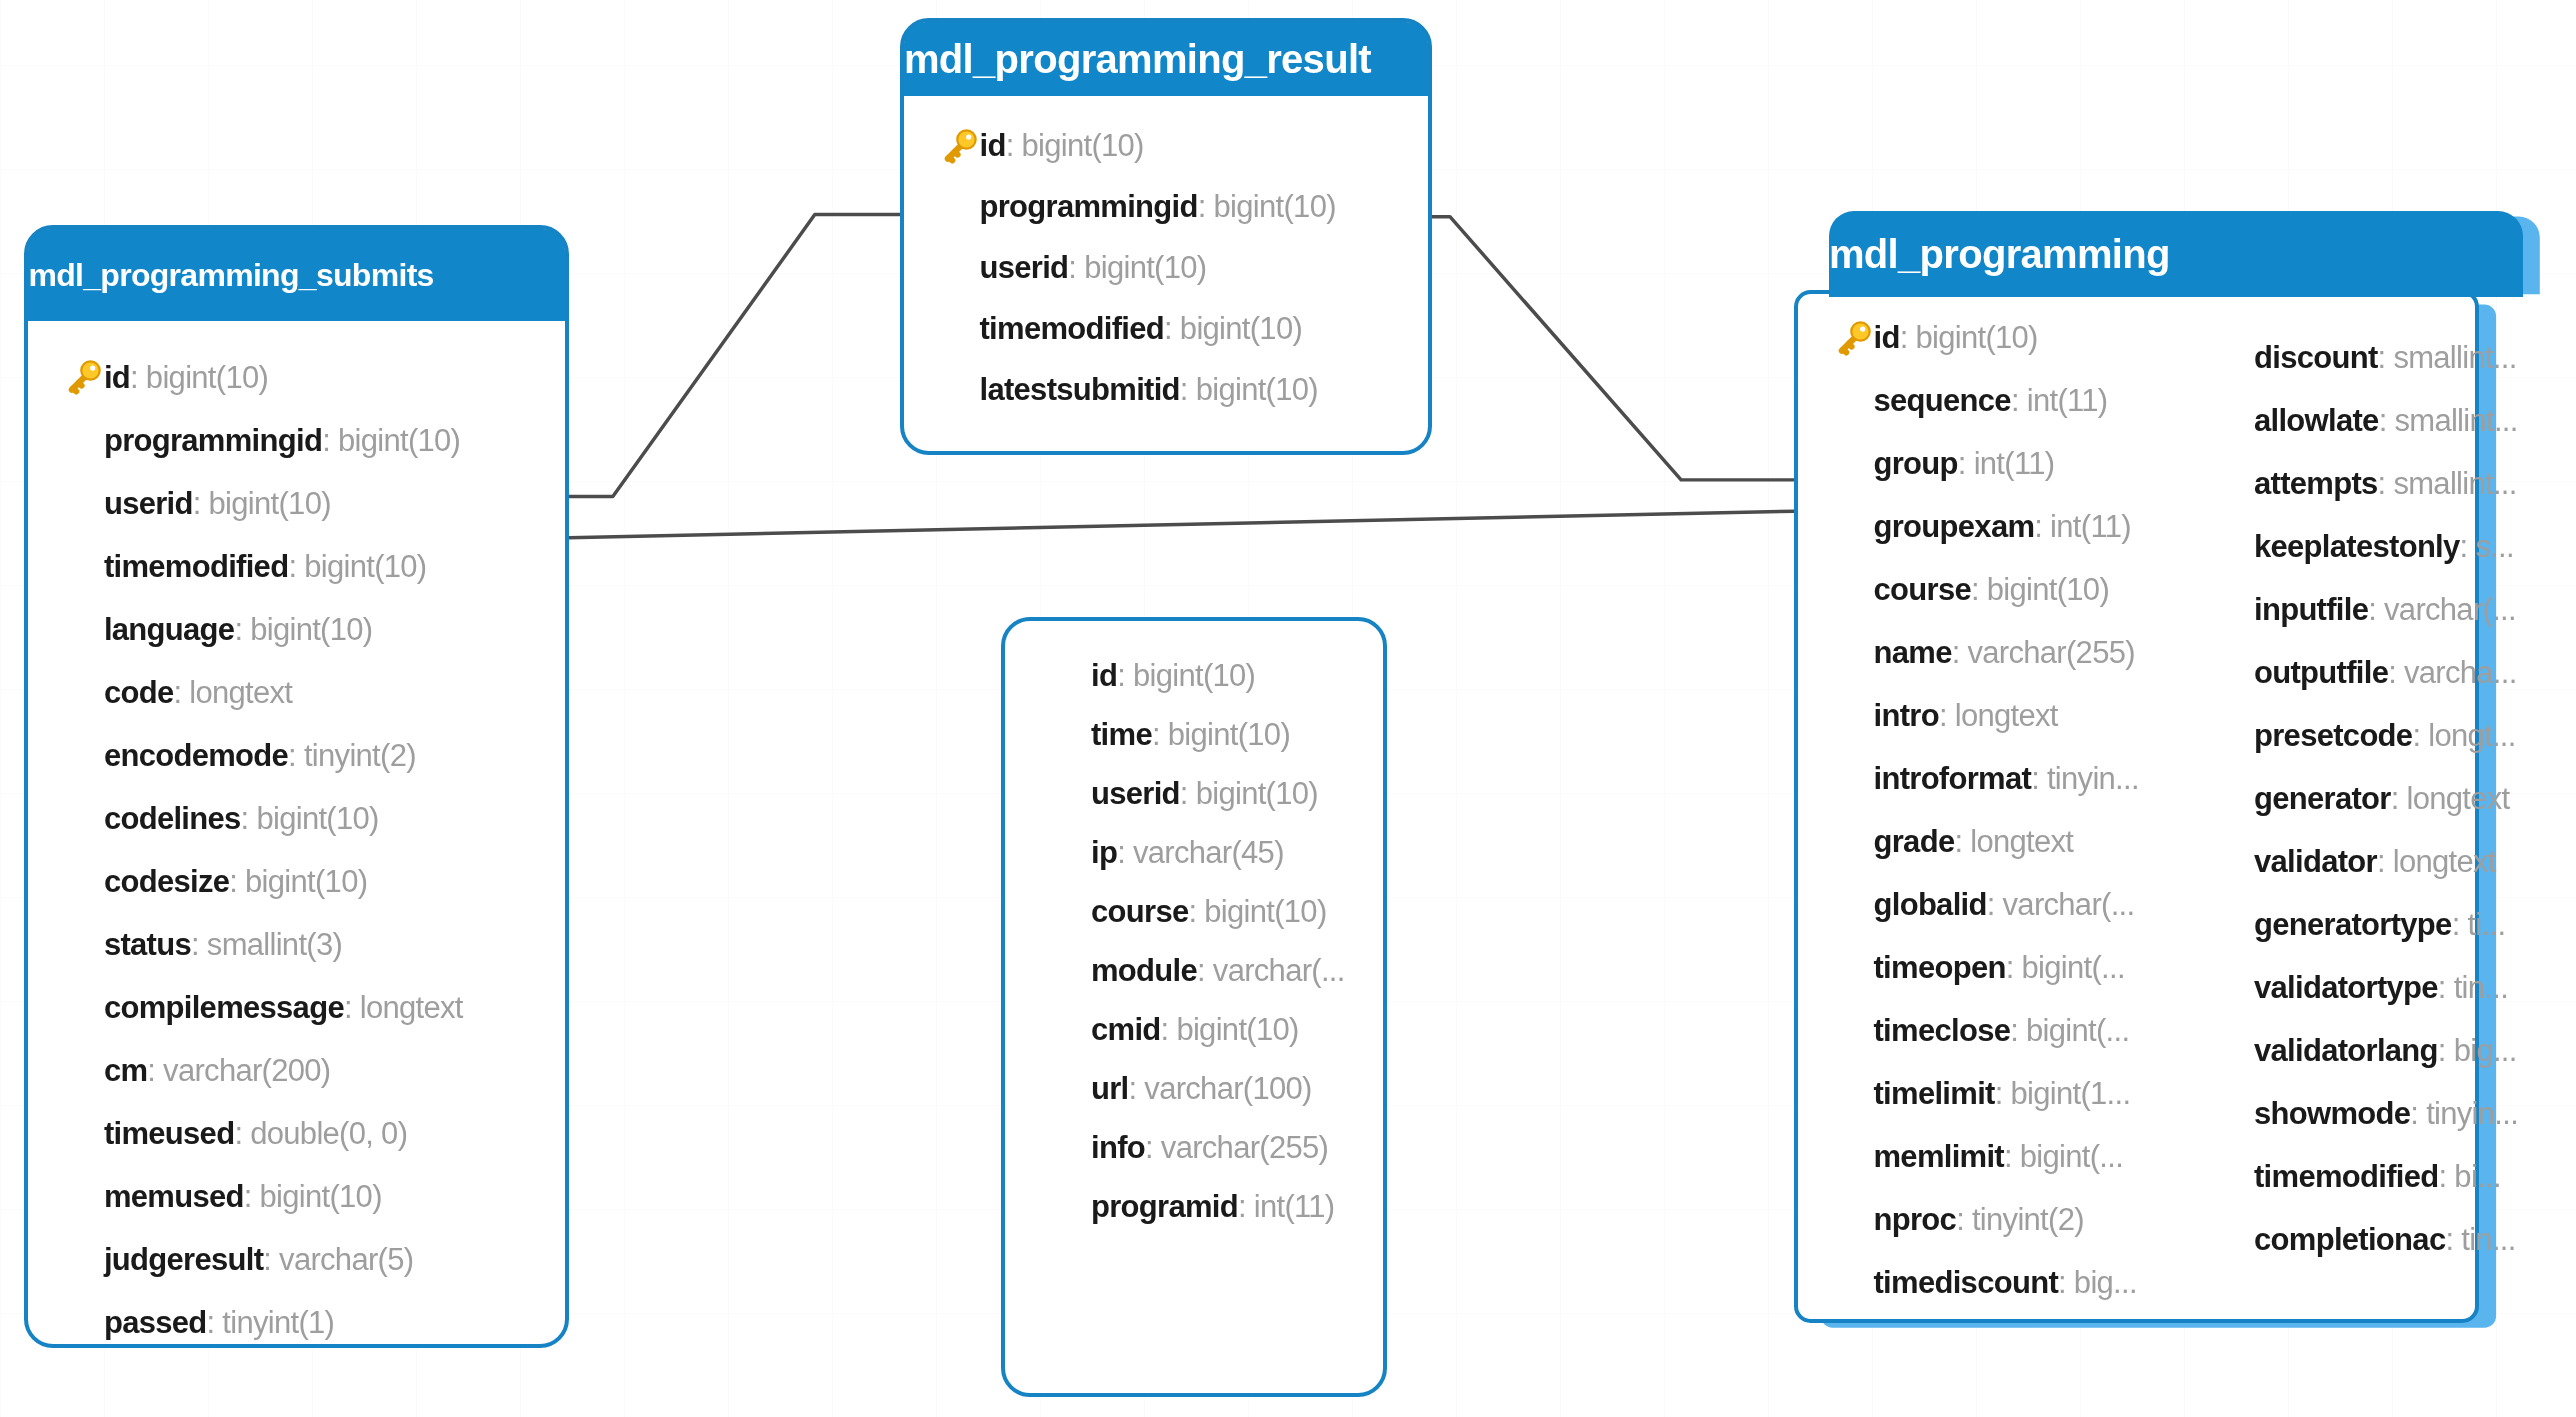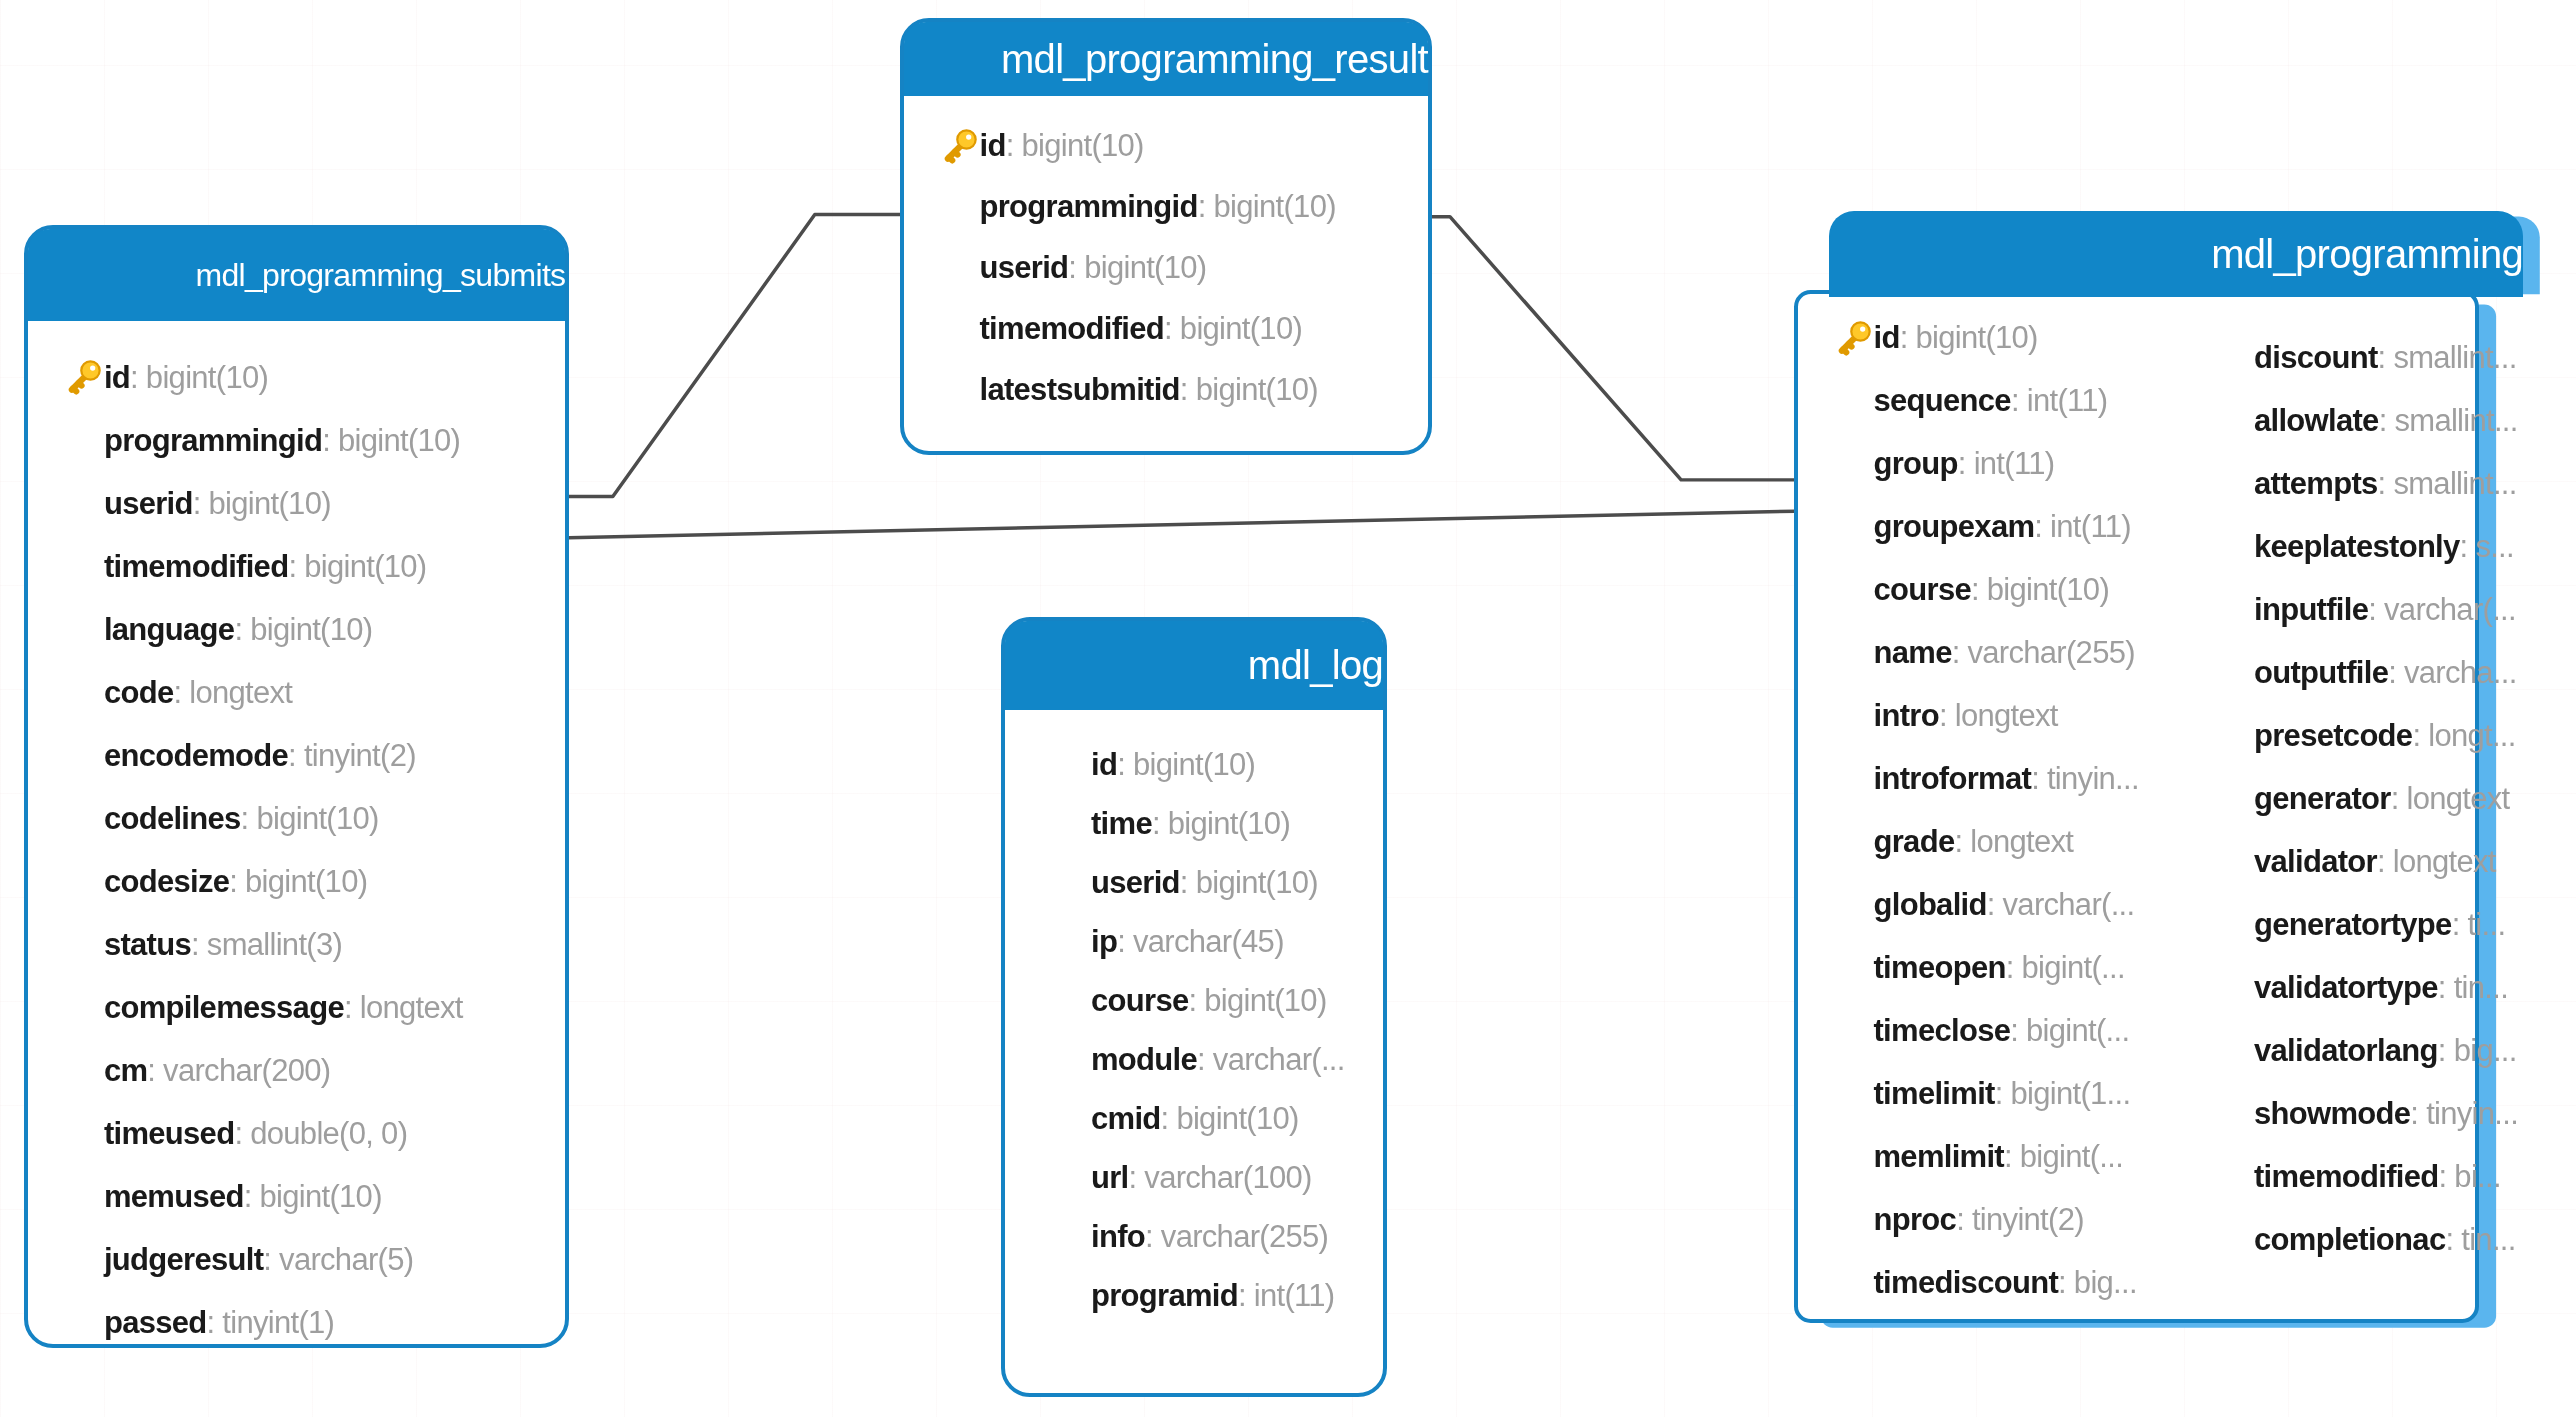--- a/index.html
+++ b/index.html
@@ -16,22 +16,22 @@
 
   .table{
     position:absolute;z-index:1;box-sizing:border-box;
     background:var(--c-table-bg,#fff);
     border:4.9px solid var(--c-table-border,#1583c4);
     border-radius:29px;
   }
   .hdr{
     background:var(--c-header-bg,#1186c8);
     color:var(--c-header-text,#fff);
-    font-weight:normal;letter-spacing:-0.7px;
-    display:flex;align-items:center;justify-content:flex-end;
+    font-weight:bold;letter-spacing:-0.7px;
+    display:flex;align-items:center;justify-content:flex-start;
     border-radius:22px 22px 0 0;
     font-size:40px;
   }
   .rows{box-sizing:border-box;padding-left:16px;}
   .row{height:63px;display:flex;align-items:center;padding-left:19.5px;white-space:nowrap;}
   .fname{font-weight:bold;color:var(--c-field-name-text,#1a1a1a);font-size:31px;letter-spacing:-0.7px;}
   .ftype{color:var(--c-field-type-text,#9e9e9e);font-size:31px;letter-spacing:-0.7px;white-space:pre;}
   .keycell{flex:0 0 40px;height:40px;display:inline-flex;align-items:center;justify-content:center;}
   .keycell svg{width:39px;height:39px;}
 
@@ -210,23 +210,20 @@
       </div>
       <div class="row">
         <span class="keycell"></span>
         <span class="fname">latestsubmitid</span>
         <span class="ftype">: bigint(10)</span>
       </div>
     </div>
 </div>
 
 <div class="table" id="t-log">
-  <div class="hdr">
-    <span>mdl_log</span>
-  </div>
   <div class="rows">
       <div class="row">
         <span class="fname">id</span>
         <span class="ftype">: bigint(10)</span>
       </div>
       <div class="row">
         <span class="fname">time</span>
         <span class="ftype">: bigint(10)</span>
       </div>
       <div class="row">

